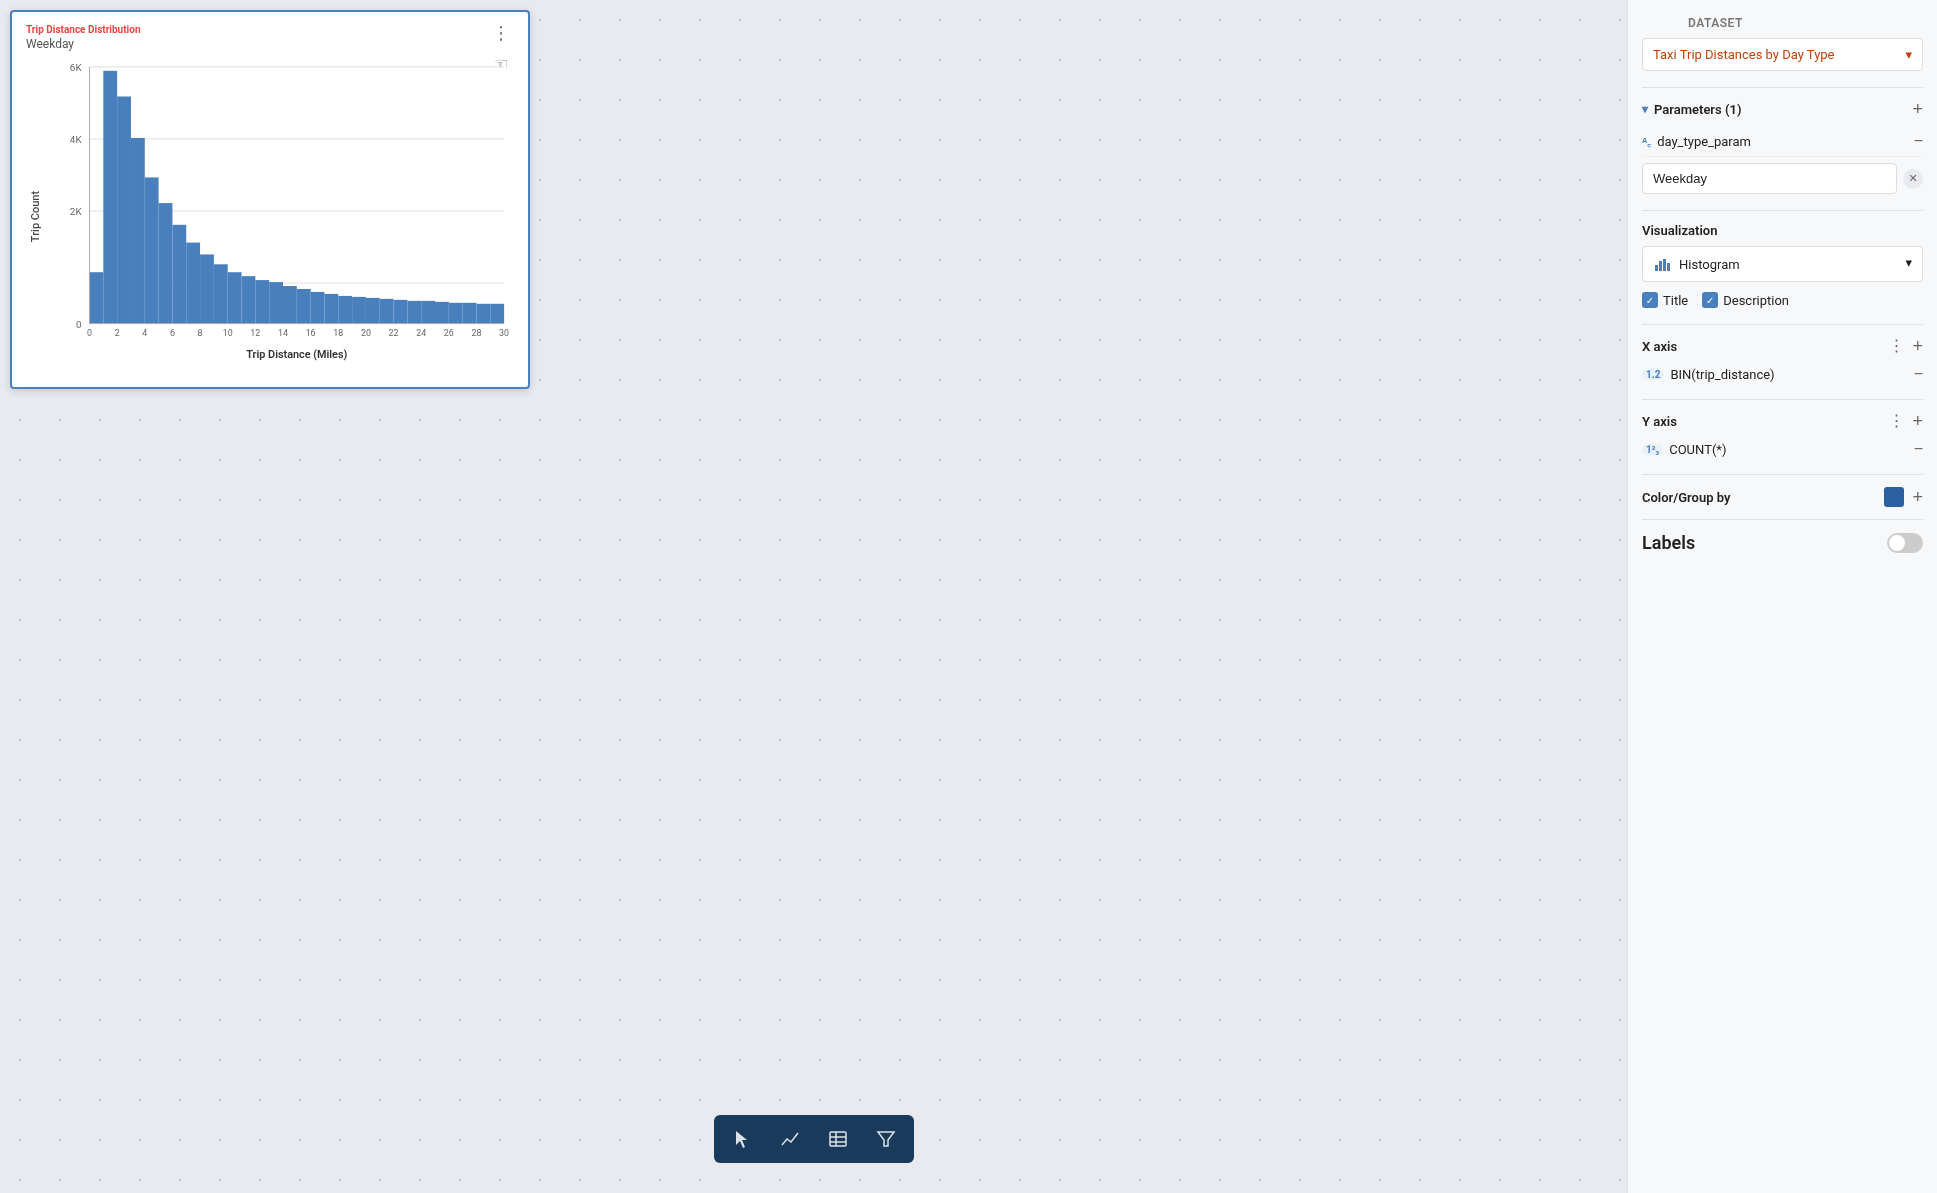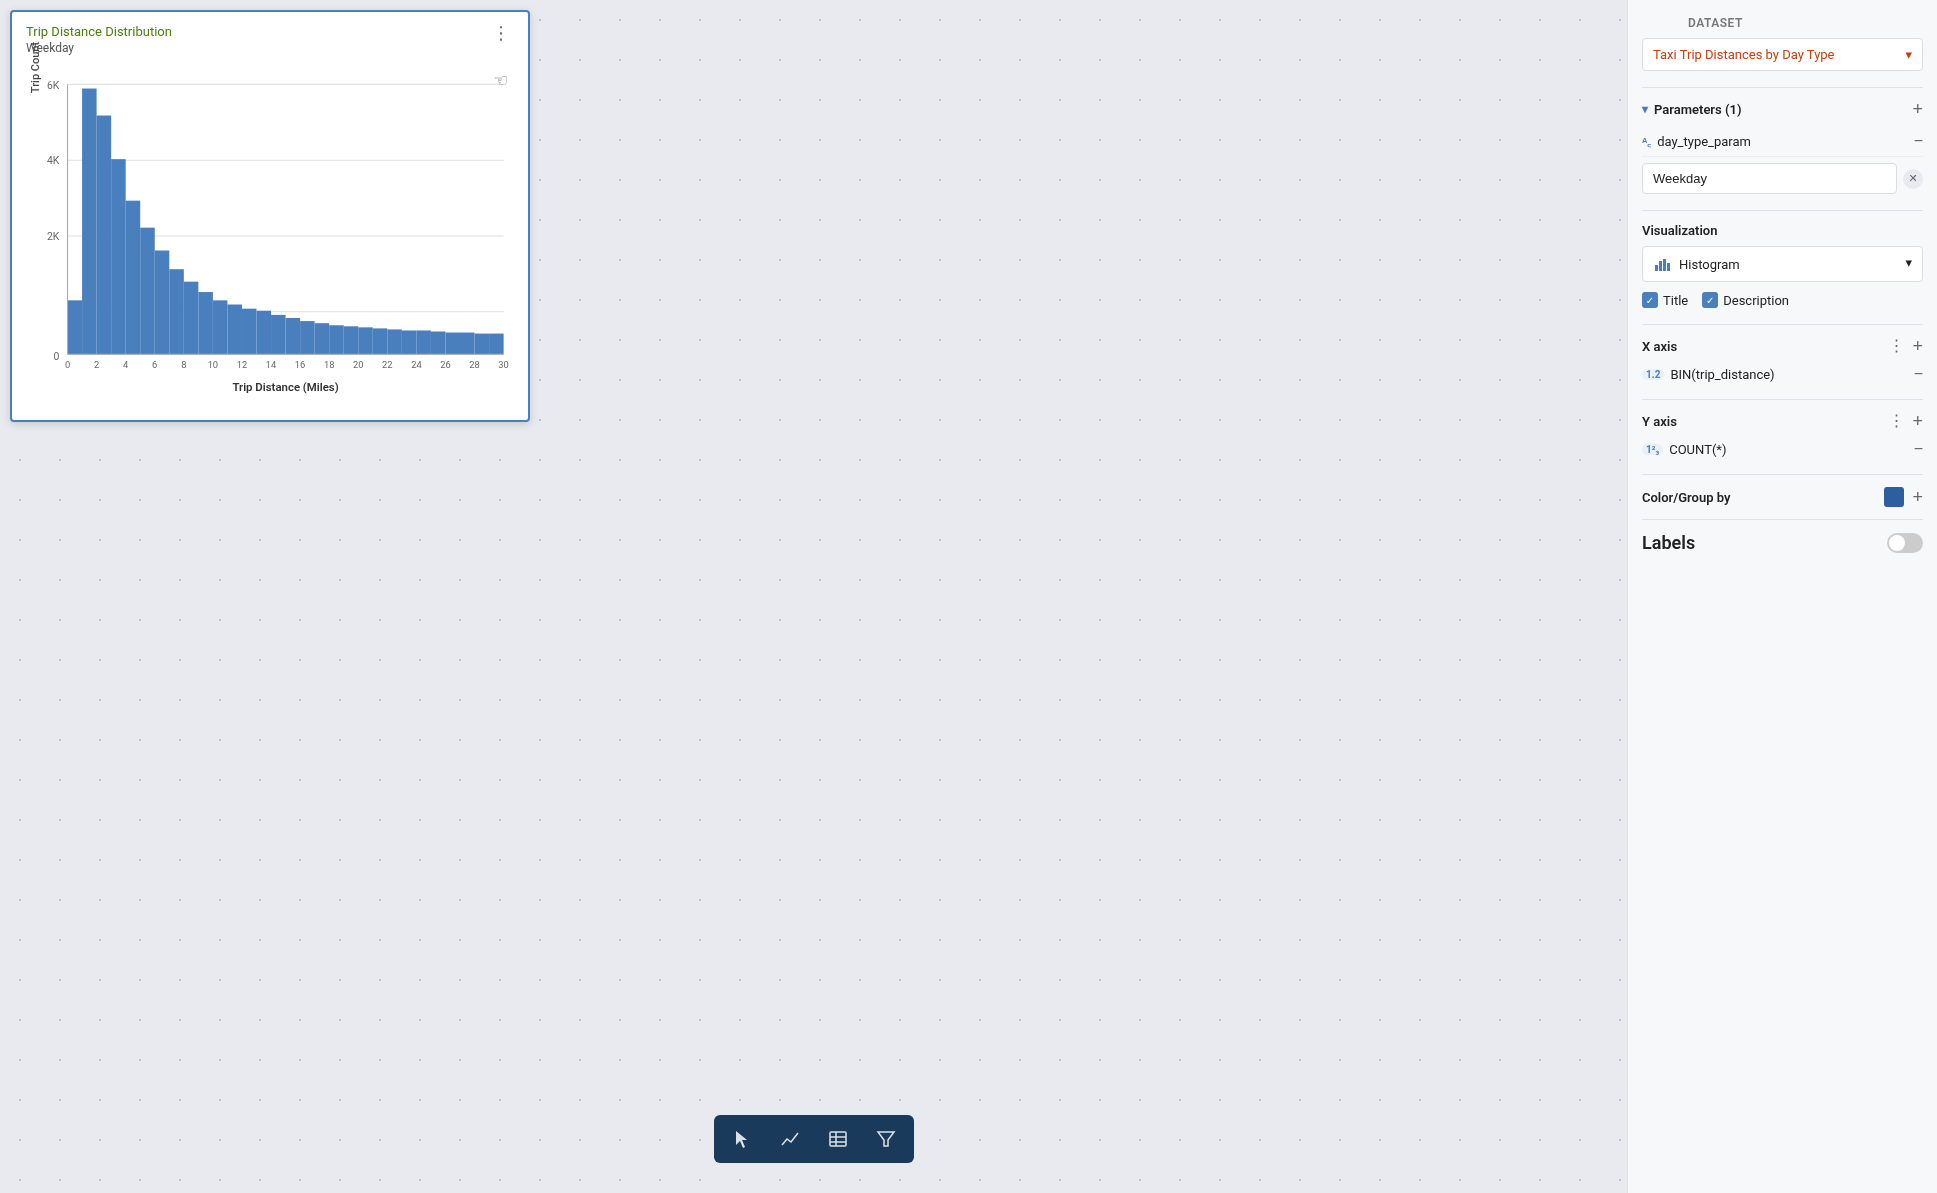--- a/index.html
+++ b/index.html
@@ -44,23 +44,23 @@
     }
 
     .chart-card-header {
       display: flex;
       justify-content: space-between;
       align-items: flex-start;
       margin-bottom: 2px;
     }
 
     .chart-title {
-      font-size: 13px;
-      font-weight: 400;
-      color: #4d7c0f;
+      font-size: 10px;
+      font-weight: 700;
+      color: #ef4444;
     }
 
     .chart-subtitle {
       font-size: 12px;
       color: #555;
       margin-top: 2px;
     }
 
     .chart-menu-btn {
       background: none;
@@ -68,21 +68,20 @@
       cursor: pointer;
       color: #666;
       font-size: 18px;
       padding: 0 4px;
       line-height: 1;
     }
 
     .chart-body {
       display: flex;
       margin-top: 6px;
-      flex-direction: column;
     }
 
     .y-axis-label-container {
       display: flex;
       align-items: center;
       justify-content: center;
       width: 20px;
       margin-right: 4px;
     }
 

